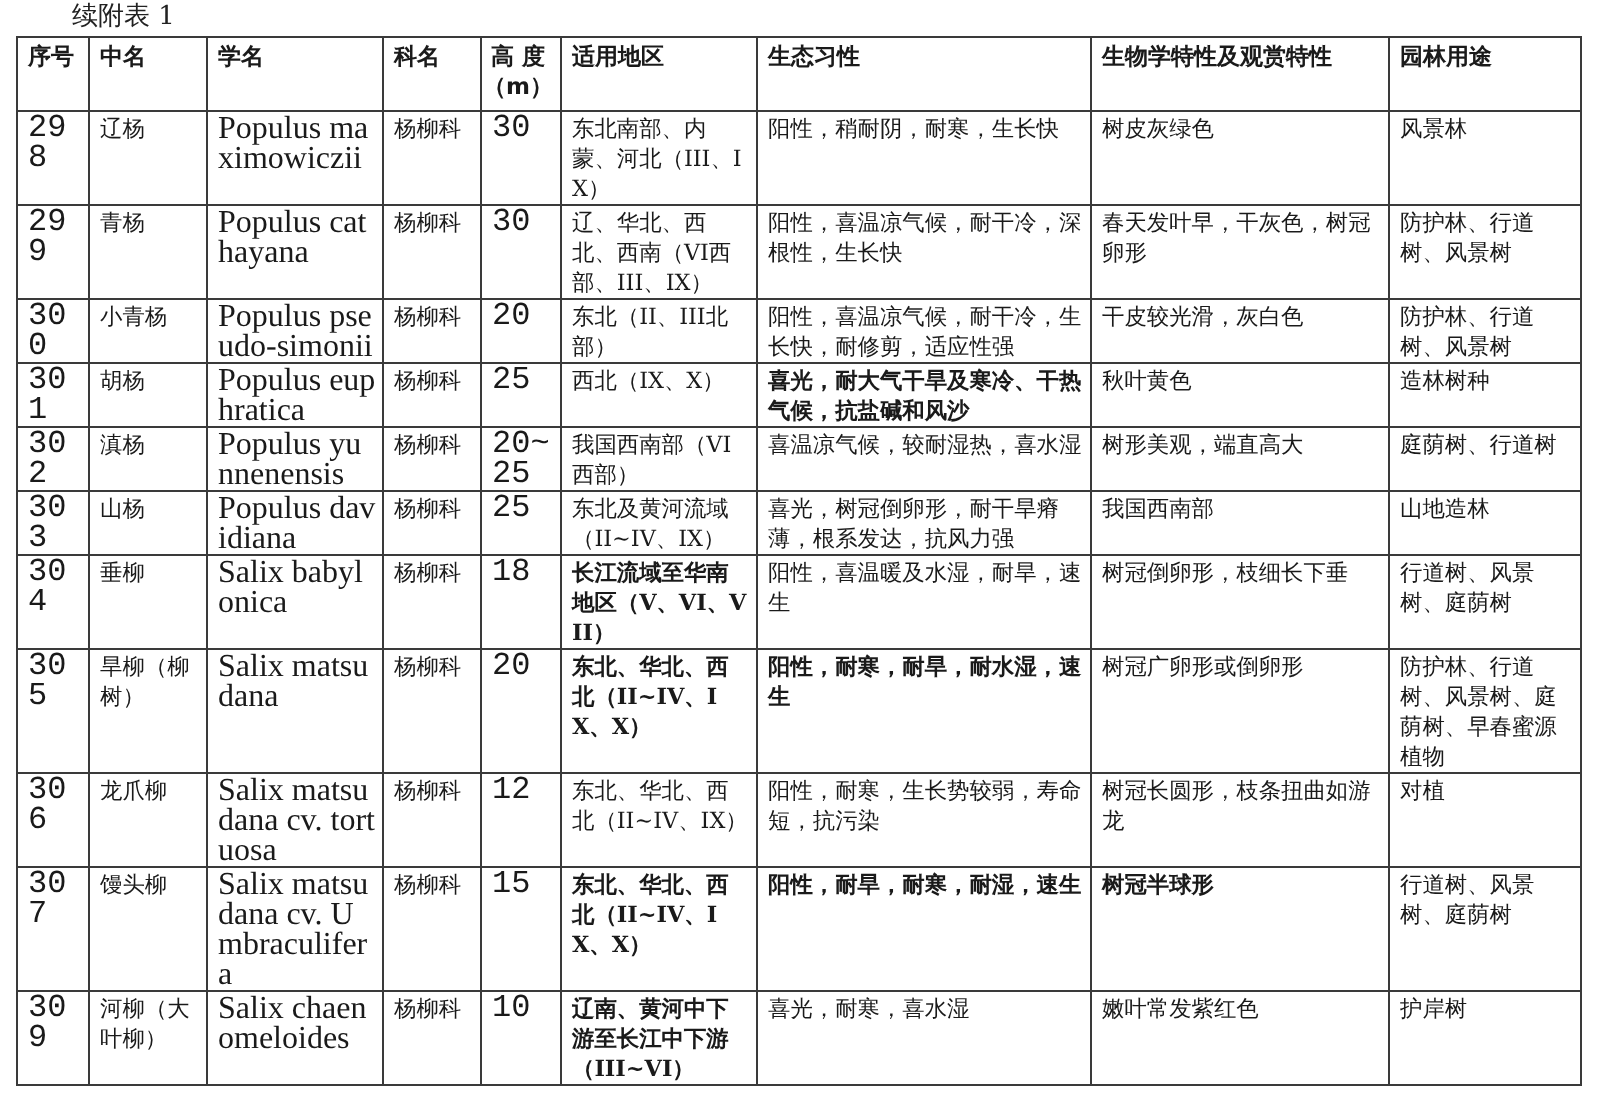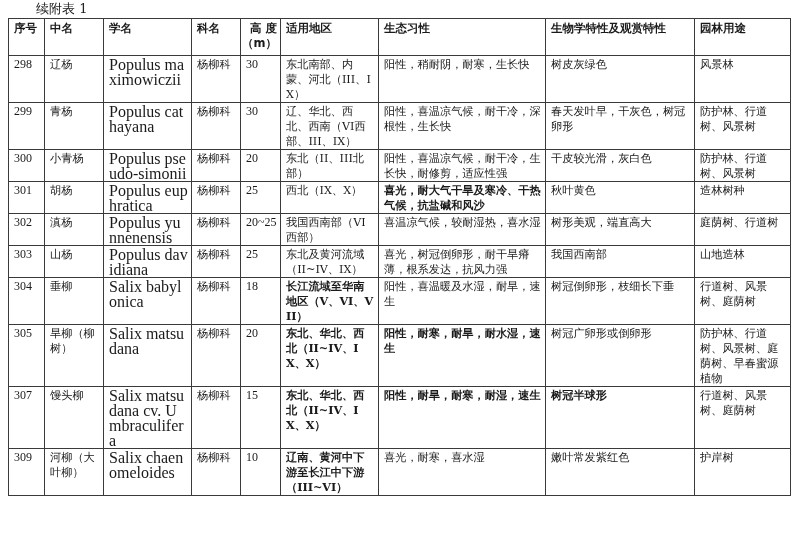--- a/index.html
+++ b/index.html
@@ -22,23 +22,23 @@
     vertical-align: top; text-align: left;
     padding: 1px 3px 0 5px;
     overflow: hidden; word-break: break-all;
   }
   table.main th {
     font-family: "DejaVu Sans", "Liberation Sans", sans-serif;
     font-weight: bold; font-size: 11.5px; height: 34px;
     padding-top: 2px;
     margin-left: 40px;
   }
-  table.main th.height-col { text-align: right; padding-left: 0; }
+  table.main th.height-col { text-align: center; padding-left: 0; }
   td.latin { font-family: "Liberation Serif", "DejaVu Serif", serif; font-size: 16px; }
-  td.num { font-family: Liberation Serif, serif; font-size: 12px; }
+  td.num { font-family: Liberation Mono, monospace; font-size: 16px; }
   td.bold-text { font-weight: bold; }
 </style>
 </head>
 <body>
 
 <div class="caption">续附表 1</div>
 
 <table class="main">
   <colgroup>
     <col style="width:36px">
@@ -146,20 +146,31 @@
       <td class="num">305</td>
       <td>旱柳（柳树）</td>
       <td class="latin">Salix matsudana</td>
       <td>杨柳科</td>
       <td class="num">20</td>
       <td class="bold-text">东北、华北、西北（II~IV、IX、X）</td>
       <td class="bold-text">阳性，耐寒，耐旱，耐水湿，速生</td>
       <td>树冠广卵形或倒卵形</td>
       <td>防护林、行道树、风景树、庭荫树、早春蜜源植物</td>
     </tr>
+    <tr style="height:30px">
+      <td class="num">306</td>
+      <td>龙爪柳</td>
+      <td class="latin">Salix matsudana cv. tortuosa</td>
+      <td>杨柳科</td>
+      <td class="num">12</td>
+      <td>东北、华北、西北（II~IV、IX）</td>
+      <td>阳性，耐寒，生长势较弱，寿命短，抗污染</td>
+      <td>树冠长圆形，枝条扭曲如游龙</td>
+      <td>对植</td>
+    </tr>
     <tr style="height:33px">
       <td class="num">307</td>
       <td>馒头柳</td>
       <td class="latin">Salix matsudana cv. Umbraculifera</td>
       <td>杨柳科</td>
       <td class="num">15</td>
       <td class="bold-text">东北、华北、西北（II~IV、IX、X）</td>
       <td class="bold-text">阳性，耐旱，耐寒，耐湿，速生</td>
       <td class="bold-text">树冠半球形</td>
       <td>行道树、风景树、庭荫树</td>

